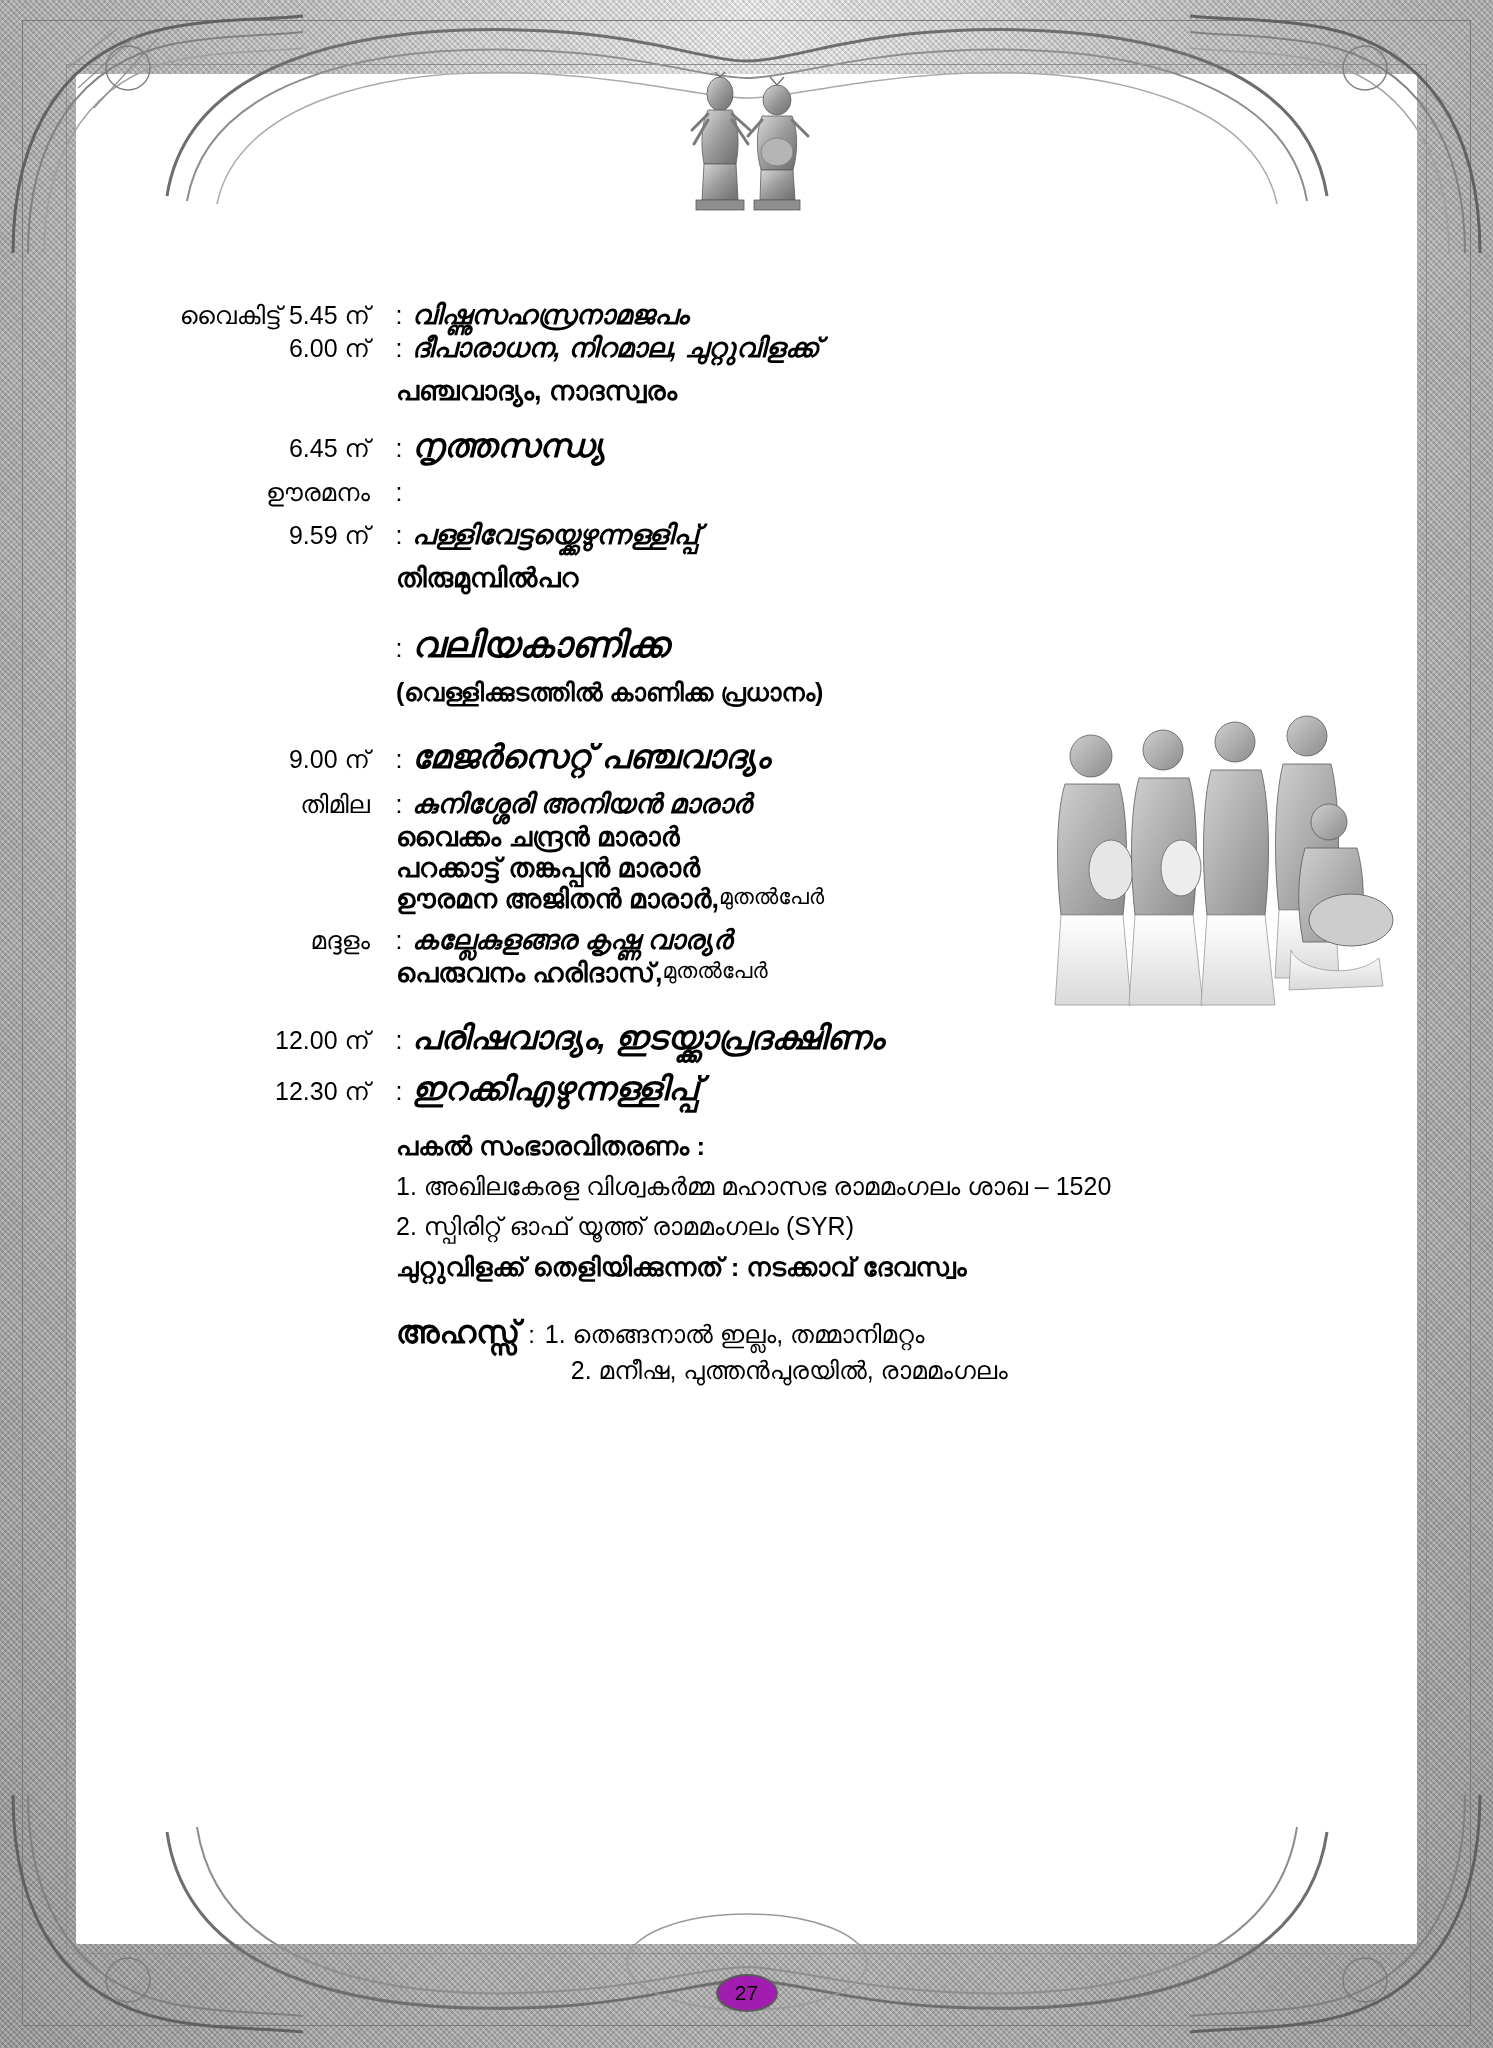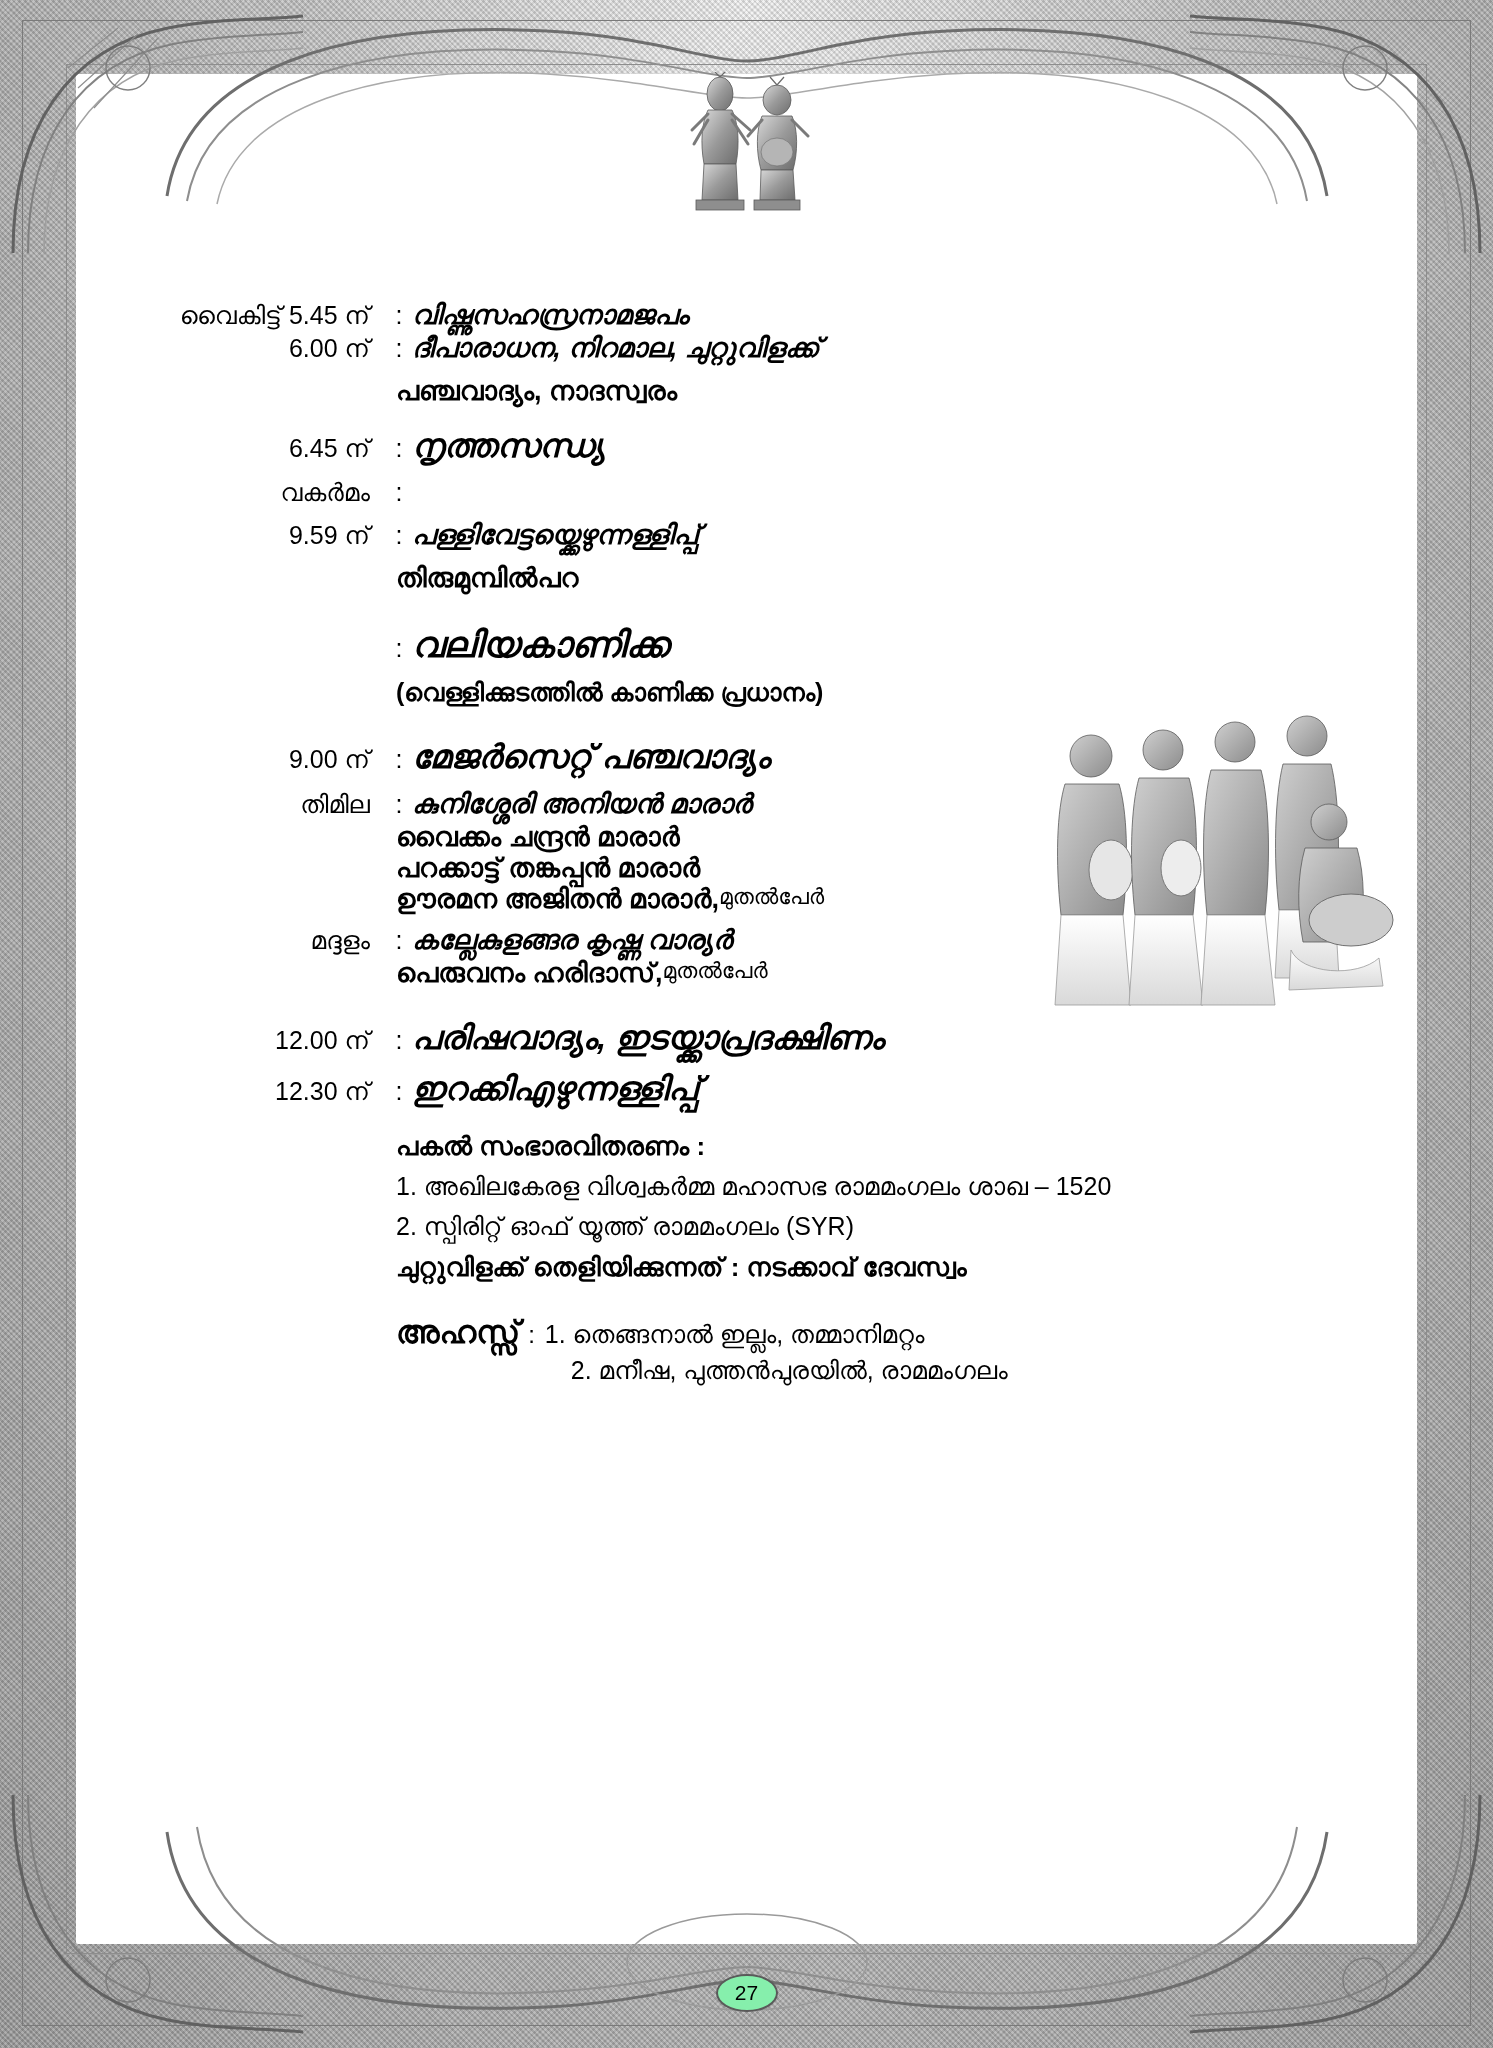--- a/index.html
+++ b/index.html
@@ -220,21 +220,21 @@
 
   
   .page-number {
     position: absolute;
     left: 50%;
     bottom: 36px;
     transform: translateX(-50%);
     width: 58px;
     height: 34px;
     border-radius: 50%;
-    background: #86efac;
+    background: #a21caf;
     border: 2px solid #5a5a5a;
     display: flex;
     align-items: center;
     justify-content: center;
     font-size: 21px;
     color: #000;
     z-index: 9;
   }
 </style>
 </head>
@@ -369,21 +369,21 @@
 
       <div class="row-gap-m"></div>
       <div class="row">
         <div class="col-time">6.45 ന്</div>
         <div class="col-colon">:</div>
         <div class="col-desc d-big">നൃത്തസന്ധ്യ</div>
       </div>
 
       <div class="row-gap-s"></div>
       <div class="row">
-        <div class="col-time">വകർമം</div>
+        <div class="col-time">ഊരമനം</div>
         <div class="col-colon">:</div>
       </div>
 
       <div class="row-gap-s"></div>
       <div class="row">
         <div class="col-time">9.59 ന്</div>
         <div class="col-colon">:</div>
         <div class="col-desc d-bold">പള്ളിവേട്ടയ്ക്കെഴുന്നള്ളിപ്പ്</div>
       </div>
       <div class="row-gap-s"></div>

